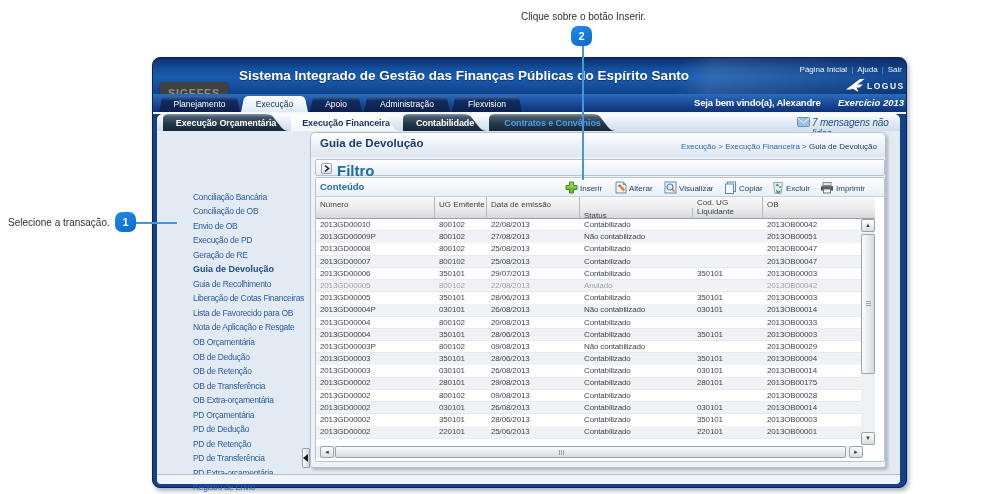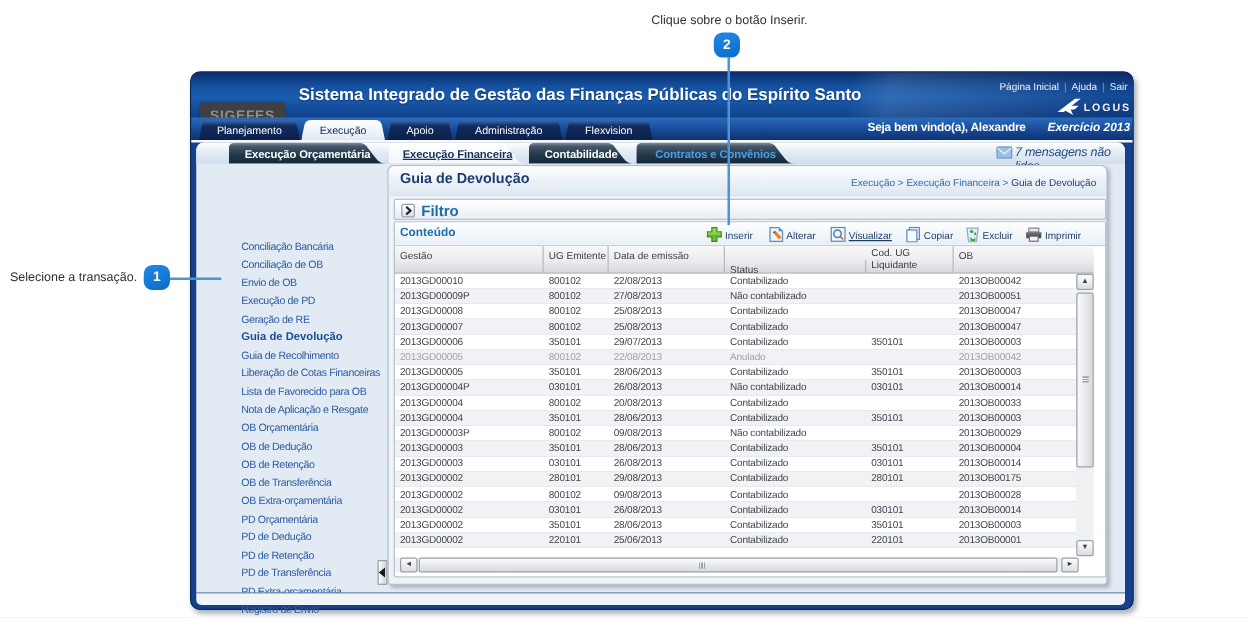--- a/index.html
+++ b/index.html
@@ -46,38 +46,38 @@
 #side{left:36px;top:28px;width:140px;font-size:8.5px;letter-spacing:-0.3px;color:#2d5ca0;line-height:14.55px;white-space:nowrap;margin-top:48px;}
 #side b{color:#1d4c94;font-size:9px;letter-spacing:0;}
 
 .tab1{position:absolute;top:96px;height:16px;color:#fff;font-weight:normal;font-size:8.5px;
   text-align:center;line-height:17px;z-index:5;
   background:linear-gradient(180deg,#3a6cb0 0%,#122c5f 30%,#0c1f4a 100%);}
 .tab1.on{background:linear-gradient(180deg,#ffffff 0%,#eef3f9 60%,#dfe9f3 100%);color:#0d2b5e;}
 
 .tab2{position:absolute;top:114px;height:17px;color:#fff;font-weight:bold;font-size:9px;letter-spacing:-0.1px;
   text-align:center;line-height:18px;z-index:5;
-  background:linear-gradient(180deg,#8694a3 0%,#46586a 18%,#22374a 60%,#16283a 100%);margin-left:20px;}
+  background:linear-gradient(180deg,#8694a3 0%,#46586a 18%,#22374a 60%,#16283a 100%);}
 .tab2.on{background:linear-gradient(180deg,#ffffff 0%,#f2f6fa 100%);color:#12325e;}
 .tab2.blu{color:#4aa0e8;}
 
 #panel{left:310px;top:132px;width:574px;height:334px;background:#eef3f8;
   border:1px solid #b7c1cc;border-radius:5px 5px 3px 3px;
   box-shadow:2px 2px 3px rgba(130,140,155,.55);}
 #ptitlebar{left:0;top:0;width:574px;height:24px;border-radius:5px 5px 0 0;
   background:linear-gradient(180deg,#fdfefe 0%,#e9eff6 60%,#dde6f0 100%);}
 #ptitle{left:9px;top:4px;font-size:11.5px;font-weight:bold;color:#1c3c70;}
 #bcrumb{right:8px;top:9px;font-size:8px;color:#2e68b0;padding-left:22px;}
 #bcrumb .last{color:#23406e;}
 
 #filtro{left:4px;top:26px;width:568px;height:15px;background:linear-gradient(180deg,#ffffff,#e7edf4);
   border:1px solid #b9c3ce;border-radius:2px;}
 #fbtn{left:5px;top:2.5px;width:9px;height:9px;background:linear-gradient(#fff,#dde2e8);border:1px solid #96a0aa;border-radius:2px;}
 #fbtn svg{position:absolute;left:0;top:0;}
-#flab{left:21px;top:2px;font-size:12px;font-weight:bold;color:#1f6ca9;}
+#flab{left:21px;top:2px;font-size:15px;font-weight:bold;color:#1f6ca9;}
 
 #cbox{left:4px;top:44px;width:568px;height:283px;background:#ffffff;border:1px solid #b9c3ce;border-radius:2px;}
 #cbar{left:0;top:0;width:568px;height:18px;background:linear-gradient(180deg,#fdfefe,#e9eff5);
   border-bottom:1px solid #c8d0d9;}
 #clab{left:4px;top:3px;font-size:9.5px;font-weight:bold;color:#1f6ca9;}
 .tbtn{position:absolute;top:3px;height:13px;font-size:8px;color:#1f3e66;white-space:nowrap;}
 .tbtn svg{vertical-align:-3px;margin-right:2px;}
 
 #tbl{left:0;top:19px;width:559px;height:261px;}
 #thead{left:0;top:0;width:559px;height:21px;
@@ -152,21 +152,21 @@
     <div class="a" id="bstrip"></div>
   </div>
 
   <div class="a tab1" style="left:159px;width:81px;clip-path:path('M0 16 L2.5 4 Q3.5 0 8 0 L73 0 Q77.5 0 78.5 4 L81 16 Z');">Planejamento</div>
   <div class="a tab1 on" style="left:241px;width:67px;clip-path:path('M0 16 L2.5 4 Q3.5 0 8 0 L59 0 Q63.5 0 64.5 4 L67 16 Z');">Execução</div>
   <div class="a tab1" style="left:310px;width:52px;clip-path:path('M0 16 L2.5 4 Q3.5 0 8 0 L44 0 Q48.5 0 49.5 4 L52 16 Z');">Apoio</div>
   <div class="a tab1" style="left:364px;width:86px;clip-path:path('M0 16 L2.5 4 Q3.5 0 8 0 L78 0 Q82.5 0 83.5 4 L86 16 Z');">Administração</div>
   <div class="a tab1" style="left:452px;width:70px;clip-path:path('M0 16 L2.5 4 Q3.5 0 8 0 L62 0 Q66.5 0 67.5 4 L70 16 Z');">Flexvision</div>
 
   <div class="a tab2" style="left:163px;width:126px;clip-path:path('M0 17 L0 5 Q0 0 6 0 L102 0 Q109 0 111 4 L118 13 Q121 17 126 17 Z');">Execução Orçamentária</div>
-  <div class="a tab2 on" style="left:291px;width:110px;clip-path:path('M0 17 L0 5 Q0 0 6 0 L86 0 Q93 0 95 4 L102 13 Q105 17 110 17 Z');text-decoration:underline;">Execução Financeira</div>
+  <div class="a tab2 on" style="left:291px;width:110px;clip-path:path('M0 17 L0 5 Q0 0 6 0 L86 0 Q93 0 95 4 L102 13 Q105 17 110 17 Z');">Execução Financeira</div>
   <div class="a tab2" style="left:403px;width:84px;clip-path:path('M0 17 L0 5 Q0 0 6 0 L60 0 Q67 0 69 4 L76 13 Q79 17 84 17 Z');">Contabilidade</div>
   <div class="a tab2 blu" style="left:489px;width:127px;clip-path:path('M0 17 L0 5 Q0 0 6 0 L103 0 Q110 0 112 4 L119 13 Q122 17 127 17 Z');">Contratos e Convênios</div>
 
   <div class="a" id="shandle" style="left:302px;top:448px;width:6px;height:18px;background:linear-gradient(90deg,#fdfdfd,#cfd4da);border:1px solid #98a0a8;border-radius:1px;">
     <div class="a" style="left:0px;top:5px;width:0;height:0;border-top:4px solid transparent;border-bottom:4px solid transparent;border-right:5px solid #1a1a1a;"></div>
   </div>
 
   <div class="a" id="panel">
     <div class="a" id="ptitlebar"></div>
     <div class="a" id="ptitle">Guia de Devolução</div>
@@ -185,21 +185,21 @@
         <div class="tbtn" style="left:249px;"><svg width="13" height="13" viewBox="0 0 13 13">
               <path d="M4.5 1h4v3.5H12v4H8.5V12h-4V8.5H1v-4h3.5z" fill="#6cbf33" stroke="#3f8c17" stroke-width="1"></path>
               <path d="M5 1.5h3v3.5h3.5v1.5h-10V5H5z" fill="#9bd95e" opacity="0.8"></path>
             </svg>Inserir</div>
         <div class="tbtn" style="left:299px;"><svg width="12" height="13" viewBox="0 0 12 13">
               <path d="M1 1h7l3 3v8H1z" fill="#eef4fa" stroke="#5a8cc0"></path>
               <path d="M8 1l3 3H8z" fill="#5a8cc0"></path>
               <path d="M3.2 4.8l2-1.5 5 5.5-2 1.8z" fill="#f08224"></path>
               <path d="M3.2 4.8l.9-.7 1 .2-.4 1.1z" fill="#3a3a3a"></path>
             </svg>Alterar</div>
-        <div class="tbtn" style="left:348px;text-decoration:underline;"><svg width="13" height="13" viewBox="0 0 13 13">
+        <div class="tbtn" style="left:348px;"><svg width="13" height="13" viewBox="0 0 13 13">
               <rect x="1" y="1" width="11" height="11" fill="#f2f7fb" stroke="#5a8cc0"></rect>
               <circle cx="6" cy="6" r="3" fill="#e8f2fa" stroke="#4a80bc" stroke-width="1.2"></circle>
               <path d="M8.3 8.3l2.2 2.2" stroke="#e06820" stroke-width="1.6"></path>
             </svg>Visualizar</div>
         <div class="tbtn" style="left:408px;"><svg width="13" height="13" viewBox="0 0 13 13">
               <rect x="3.5" y="1" width="8" height="9.5" fill="#eef4fa" stroke="#5a8cc0"></rect>
               <rect x="1.5" y="3" width="8" height="9.5" fill="#f6fafd" stroke="#5a8cc0"></rect>
             </svg>Copiar</div>
         <div class="tbtn" style="left:456px;"><svg width="12" height="13" viewBox="0 0 12 13">
               <path d="M1.5 1.5h9l-1.4 11h-6.2z" fill="#e4eef8" stroke="#8aaccc"></path>
@@ -207,21 +207,21 @@
             </svg>Excluir</div>
         <div class="tbtn" style="left:504px;"><svg width="14" height="13" viewBox="0 0 14 13">
               <rect x="3" y="1.5" width="8" height="3" fill="#e8e8e8" stroke="#888"></rect>
               <path d="M1 5h12v4.5H1z" fill="#4a4f56"></path>
               <path d="M1 5h12v1.5H1z" fill="#6a7078"></path>
               <rect x="3.5" y="8" width="7" height="4" fill="#f4f4f4" stroke="#777"></rect>
             </svg>Imprimir</div>
       </div>
       <div class="a" id="tbl">
         <div class="a" id="thead">
-          <div class="th" style="left:0;width:119px;">Gestão</div>
+          <div class="th" style="left:0;width:119px;">Número</div>
           <div class="th" style="left:119px;width:52px;">UG Emitente</div>
           <div class="th" style="left:171px;width:93px;">Data de emissão</div>
           <div class="th" style="left:264px;width:113px;margin-top:11px;">Status</div>
           <div class="th" style="left:377px;width:70px;padding-top:2px;">Cod. UG<br>Liquidante</div>
           <div class="th" style="left:447px;width:98px;border-right:none;">OB</div>
         </div>
         <div class="a" id="tbody">
           <div class="tr"><span class="td c1">2013GD00010</span><span class="td c2">800102</span><span class="td c3">22/08/2013</span><span class="td c4">Contabilizado</span><span class="td c5"></span><span class="td c6">2013OB00042</span></div>
           <div class="tr"><span class="td c1">2013GD00009P</span><span class="td c2">800102</span><span class="td c3">27/08/2013</span><span class="td c4">Não contabilizado</span><span class="td c5"></span><span class="td c6">2013OB00051</span></div>
           <div class="tr"><span class="td c1">2013GD00008</span><span class="td c2">800102</span><span class="td c3">25/08/2013</span><span class="td c4">Contabilizado</span><span class="td c5"></span><span class="td c6">2013OB00047</span></div>

